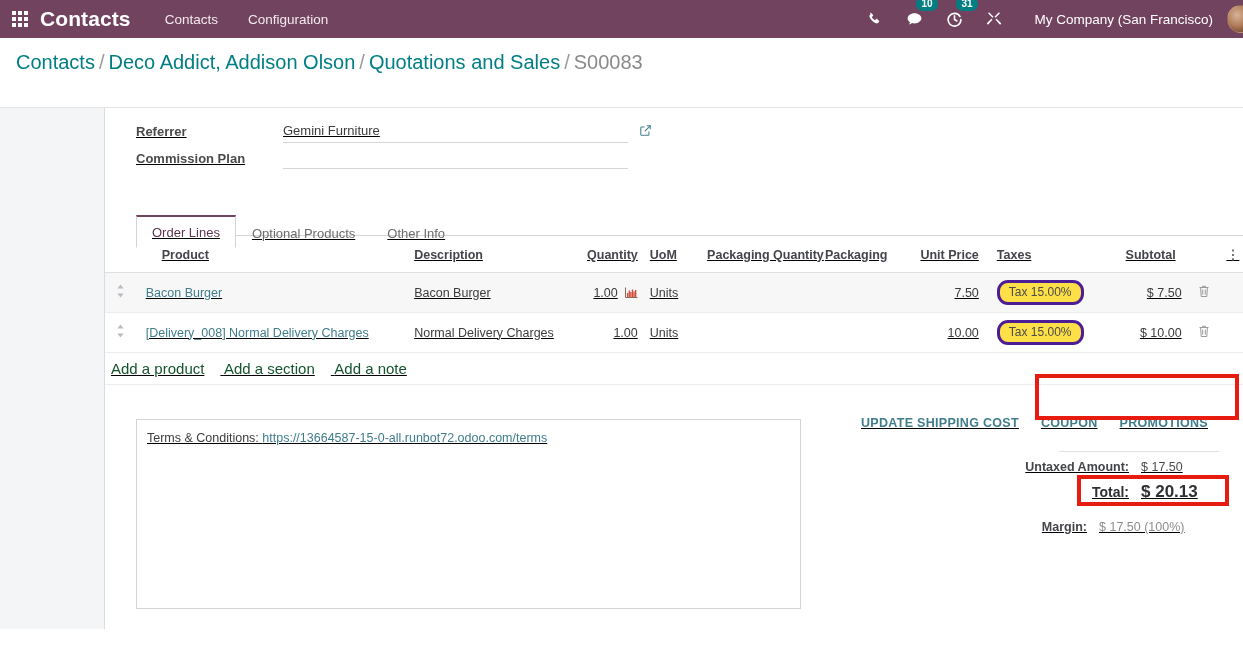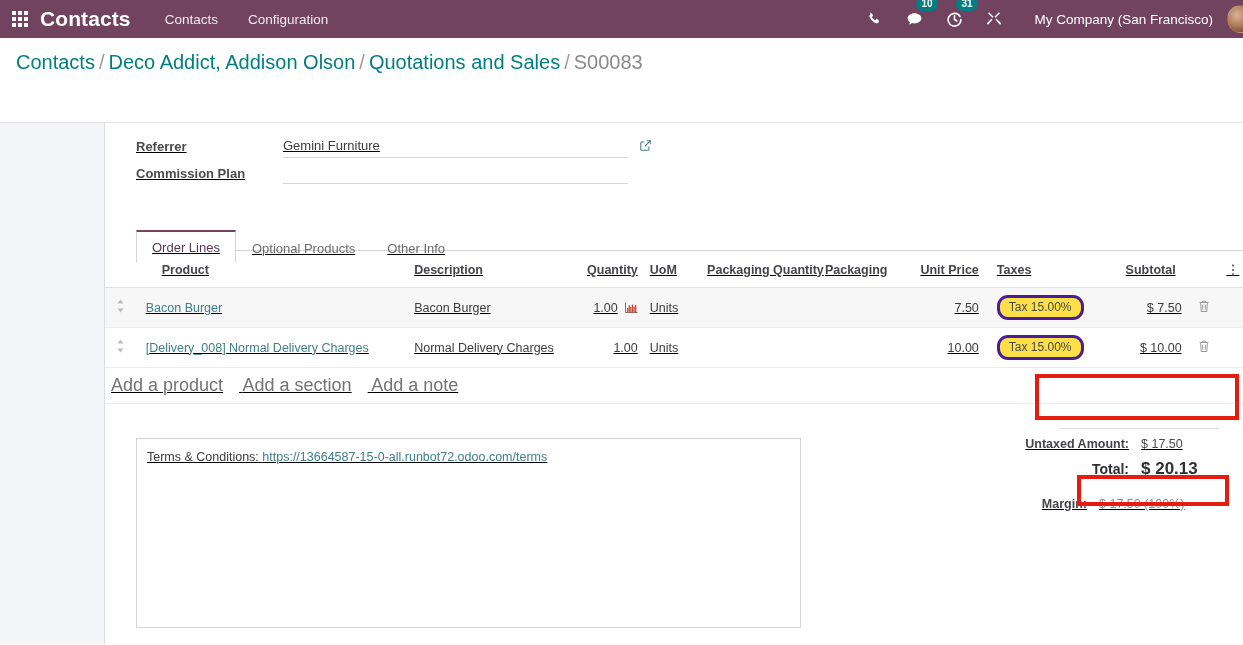--- a/index.html
+++ b/index.html
@@ -64,21 +64,21 @@
     background: radial-gradient(circle at 35% 35%, #d8b39a 0%, #b07c59 45%, #7a4d33 75%, #5d3a27 100%);
     margin-right: -12px; cursor: pointer;
     border: 1px solid rgba(255,255,255,.15);
   }
 
   
   .control-panel {
     background: #ffffff;
     padding: 0 0 0 16px;
     border-bottom: 1px solid #e4e4e6;
-    height: 85px;
+    height: 70px;
   }
   .breadcrumb {
     font-size: 20px; padding-top: 13px; color: #8f8f8f; white-space: nowrap;
   }
   .breadcrumb a {
     color: #017e84; text-decoration: none; cursor: pointer;
   }
   .breadcrumb .sep { color: #9b9b9b; margin: 0 4px; }
   .breadcrumb .current { color: #8a8a8a; }
   .actions { margin-top: 11px; display: flex; align-items: center; gap: 0; }
@@ -173,21 +173,21 @@
   .forecast-icon { cursor: pointer; display: block; }
   .tax-pill {
     display: inline-block; border: 3px solid #4c1d95; border-radius: 11px;
     padding: 2px 9px 3px 9px; font-size: 12px; color: #4a4a4a;
     background: #fde047; cursor: pointer;
   }
   .trash { color: #9a9a9e; cursor: pointer; }
   .opt-dots { color: #6a6a6e; cursor: pointer; font-size: 13px; letter-spacing: 0; }
 
   .add-row td { padding: 8px 6px 9px 10px; border-bottom: 1px solid #ededef; }
-  .add-link { color: #737373; font-size: 18px; cursor: pointer; margin-right: 16px; text-align: center; }
+  .add-link { color: #14532d; font-size: 15px; cursor: pointer; margin-right: 16px; text-align: center; }
 
   
   .lower { display: flex; padding: 0; position: relative; }
   .notes-col { width: 700px; padding: 34px 0 0 31px; }
   .terms-box {
     width: 665px; height: 190px; border: 1px solid #d4d4d6;
     background: #ffffff; padding: 9px 10px; font-size: 12.5px; color: #3c3c3c;
     line-height: 1.45; overflow: hidden;
   }
   .terms-box a { color: #3f7d8c; text-decoration: none; cursor: pointer; }
@@ -424,20 +424,25 @@
     </table>
 
     <div class="lower">
       <div class="notes-col">
         <div class="terms-box">
           <span>Terms &amp; Conditions: </span><a>https://13664587-15-0-all.runbot72.odoo.com/terms</a>
         </div>
       </div>
 
       <div class="totals-col">
+        <div class="promo-buttons">
+          <button class="link-btn">UPDATE SHIPPING COST</button>
+          <button class="link-btn">COUPON</button>
+          <button class="link-btn">PROMOTIONS</button>
+        </div>
 
         <div class="divider-line"></div>
 
         <div class="totals">
           <div class="trow">
             <div class="tlabel">Untaxed Amount:</div>
             <div class="tval">$ 17.50</div>
           </div>
           <div class="trow total-row">
             <div class="tlabel">Total:</div>

